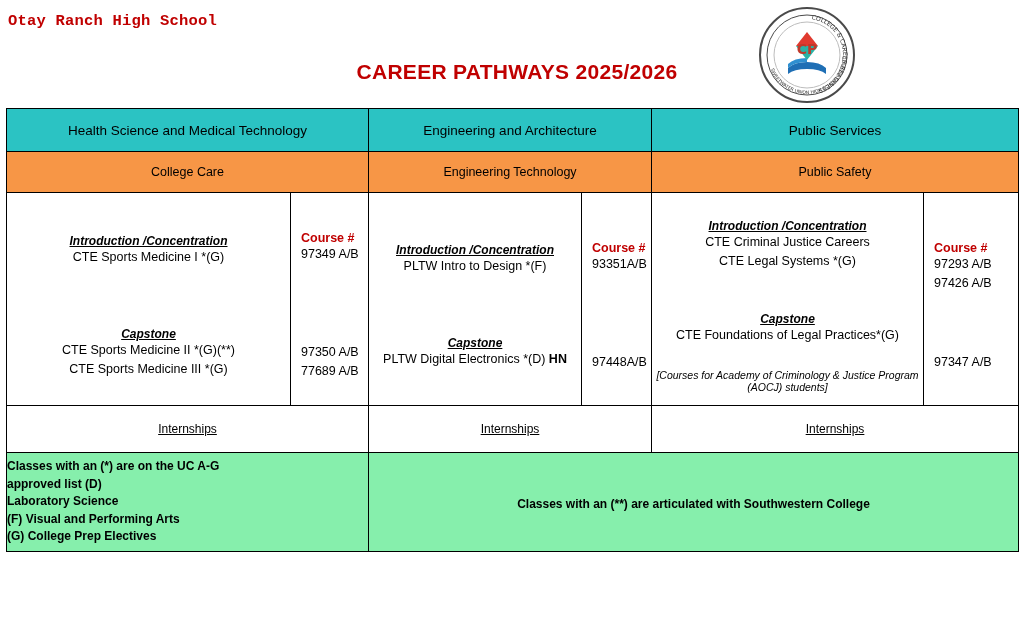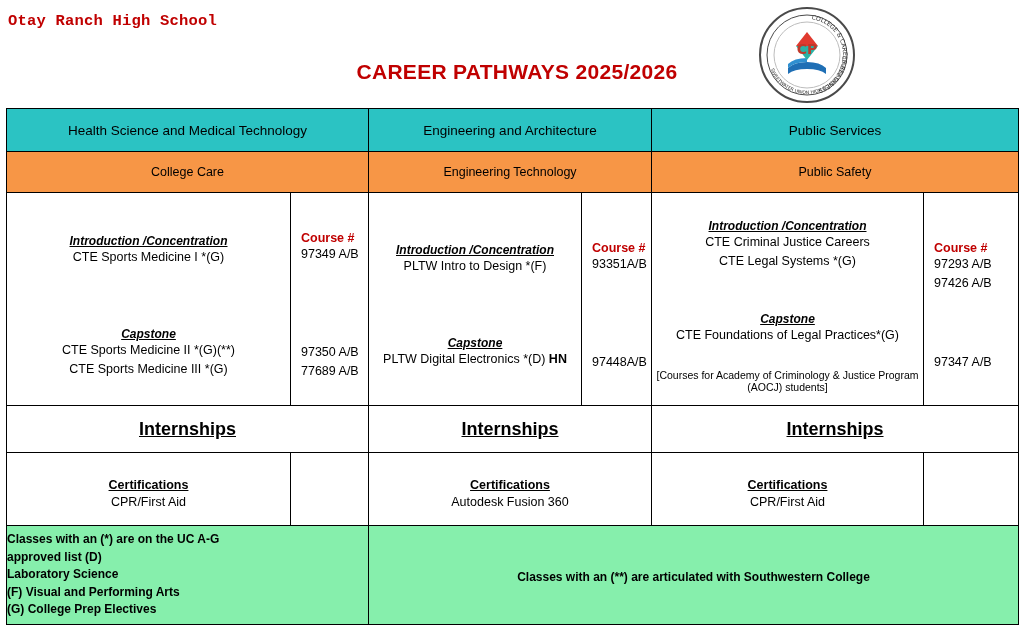--- a/index.html
+++ b/index.html
@@ -101,30 +101,31 @@
     padding-left: 10px;
   }
   .coursenum {
     font-size: 12.5px;
     padding-left: 10px;
     line-height: 19px;
   }
   .pad-top-intro { padding-top: 14px; }
   .note-italic {
     text-align: center;
+    font-style: italic;
     font-size: 10.5px;
     padding-top: 24px;
   }
   .mid-row td { height: 46px; vertical-align: middle; }
   .cert-row td { height: 72px; vertical-align: top; }
   .underline-center {
     text-align: center;
     text-decoration: underline;
-    font-weight: bold;
-    font-size: 18px;
+    font-weight: normal;
+    font-size: 12px;
   }
   .cert-head {
     text-align: center;
     text-decoration: underline;
     font-weight: bold;
     font-size: 12.5px;
     padding-top: 9px;
   }
   .cert-line {
     text-align: center;
@@ -243,36 +244,20 @@
         <div class="coursenum" style="padding-top:60px">97347 A/B</div>
       </td>
     </tr>
 
     <tr class="mid-row">
       <td class="underline-center" colspan="2">Internships</td>
       <td class="underline-center" colspan="2">Internships</td>
       <td class="underline-center" colspan="2">Internships</td>
     </tr>
 
-    <tr class="cert-row">
-      <td>
-        <div class="cert-head">Certifications</div>
-        <div class="cert-line">CPR/First Aid</div>
-      </td>
-      <td></td>
-      <td colspan="2">
-        <div class="cert-head">Certifications</div>
-        <div class="cert-line">Autodesk Fusion 360</div>
-      </td>
-      <td>
-        <div class="cert-head">Certifications</div>
-        <div class="cert-line">CPR/First Aid</div>
-      </td>
-      <td></td>
-    </tr>
 
     <tr class="legend">
       <td colspan="2">
         <div class="l-line">Classes with an (*) are on the UC A-G</div>
         <div class="l-line">approved list                               (D)</div>
         <div class="l-line">Laboratory Science</div>
         <div class="l-line">(F) Visual and Performing Arts</div>
         <div class="l-line">(G) College Prep Electives</div>
       </td>
       <td colspan="4">

